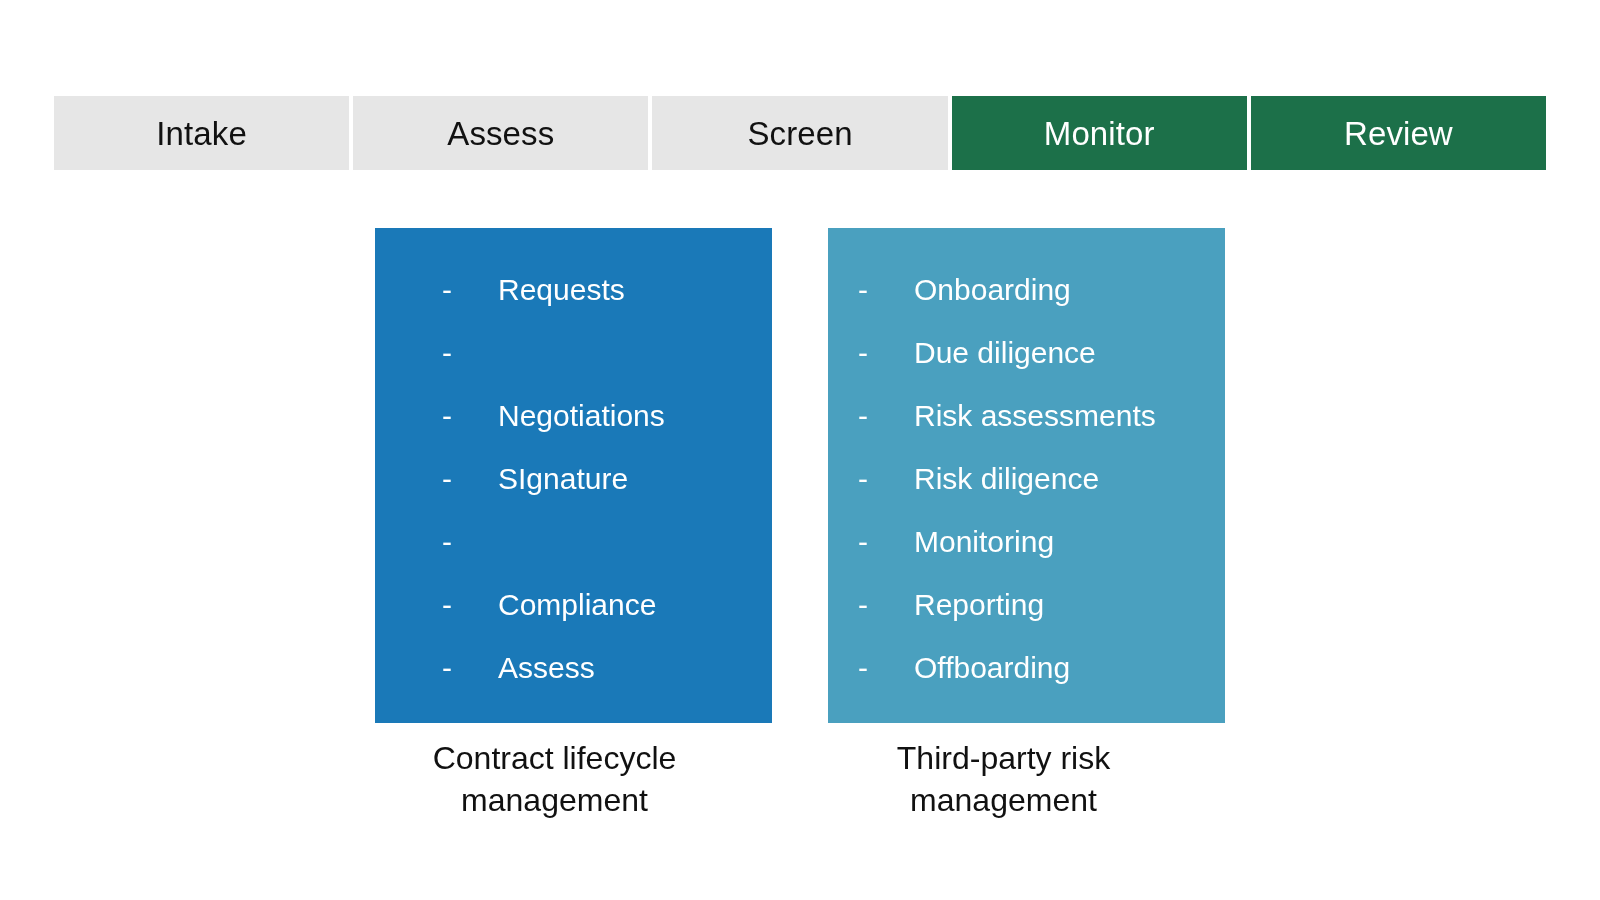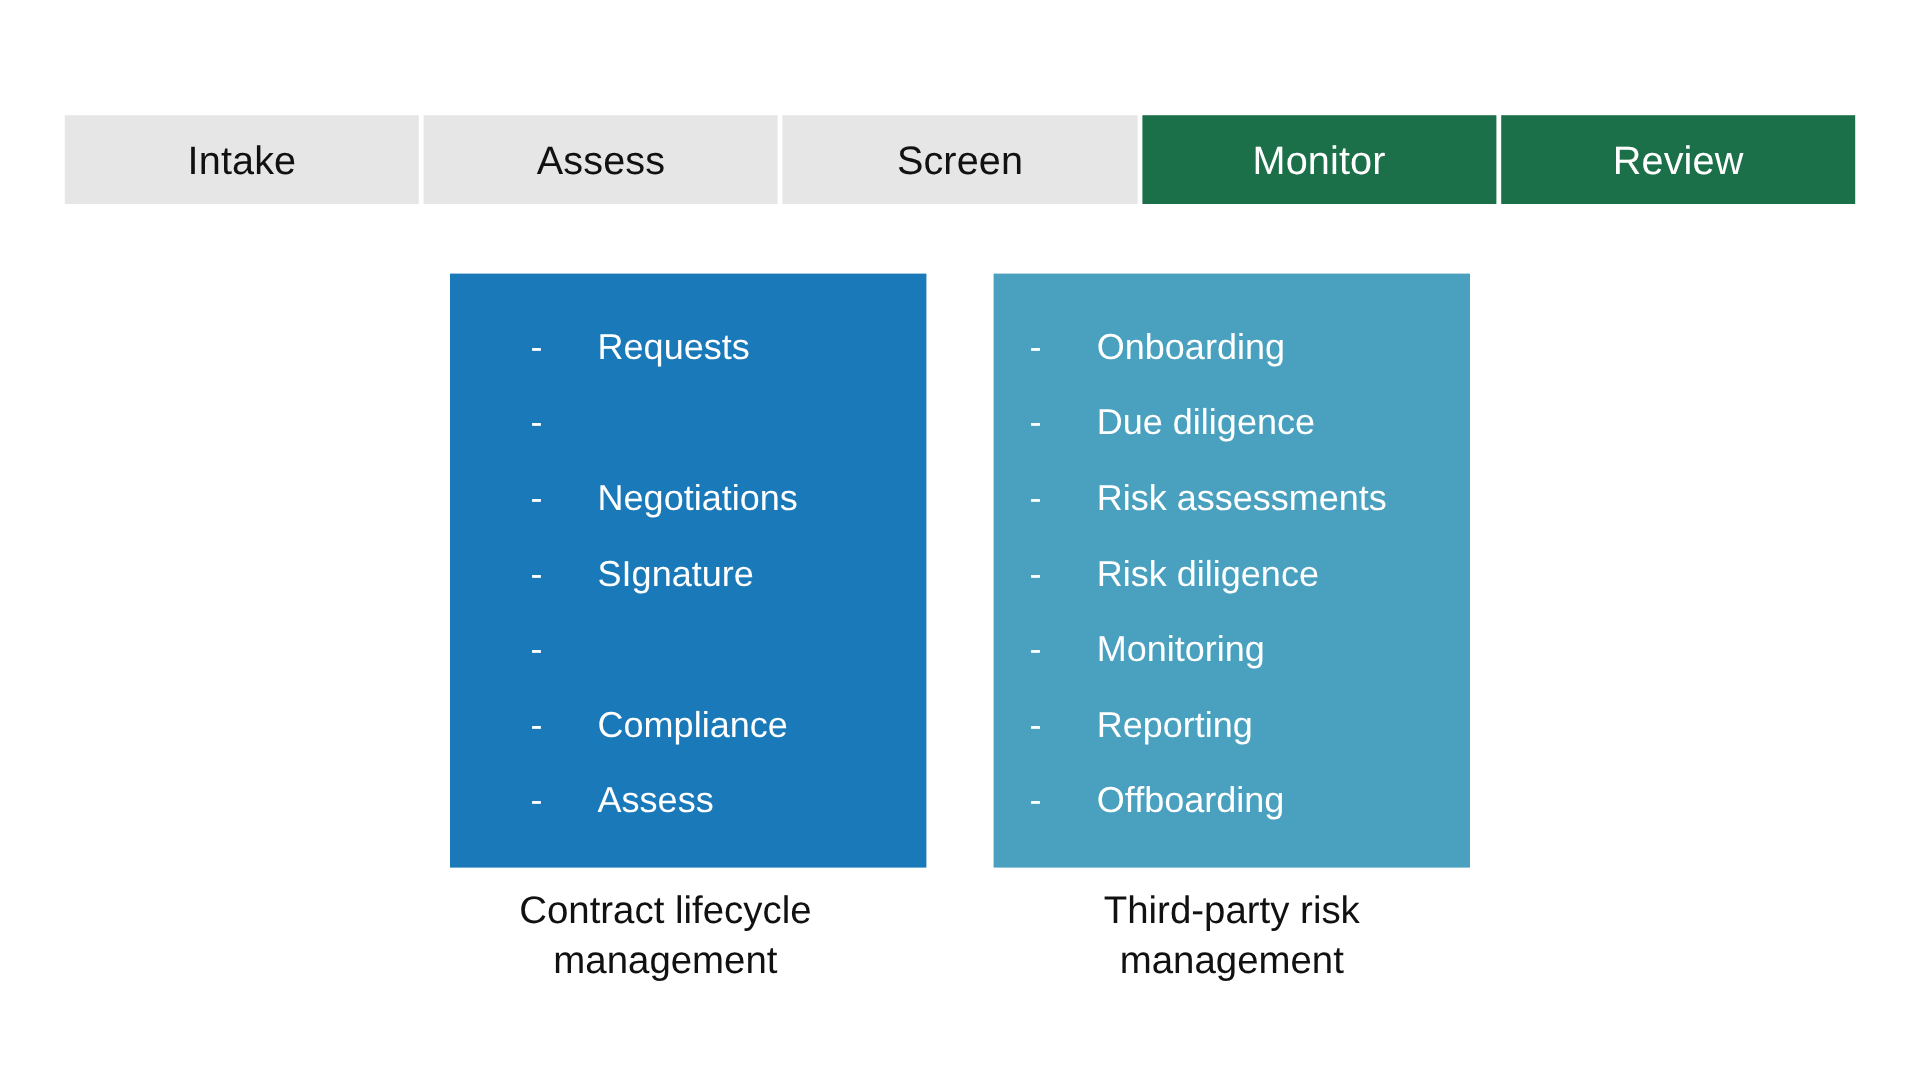--- a/index.html
+++ b/index.html
@@ -100,21 +100,21 @@
     position: absolute;
     top: 737px;
     width: 397px;
     text-align: center;
     font-size: 32px;
     line-height: 42px;
     color: #111111;
     white-space: pre-line;
   }
   .caption-clm  { left: 356px; }
-  .caption-tprm { left: 828px; }
+  .caption-tprm { left: 805px; }
 </style>
 </head>
 <body>
 
 <div id="canvas">
 
   <div class="stage-strip">
     <div class="stage-tab">
       <span>Intake</span>
     </div>

